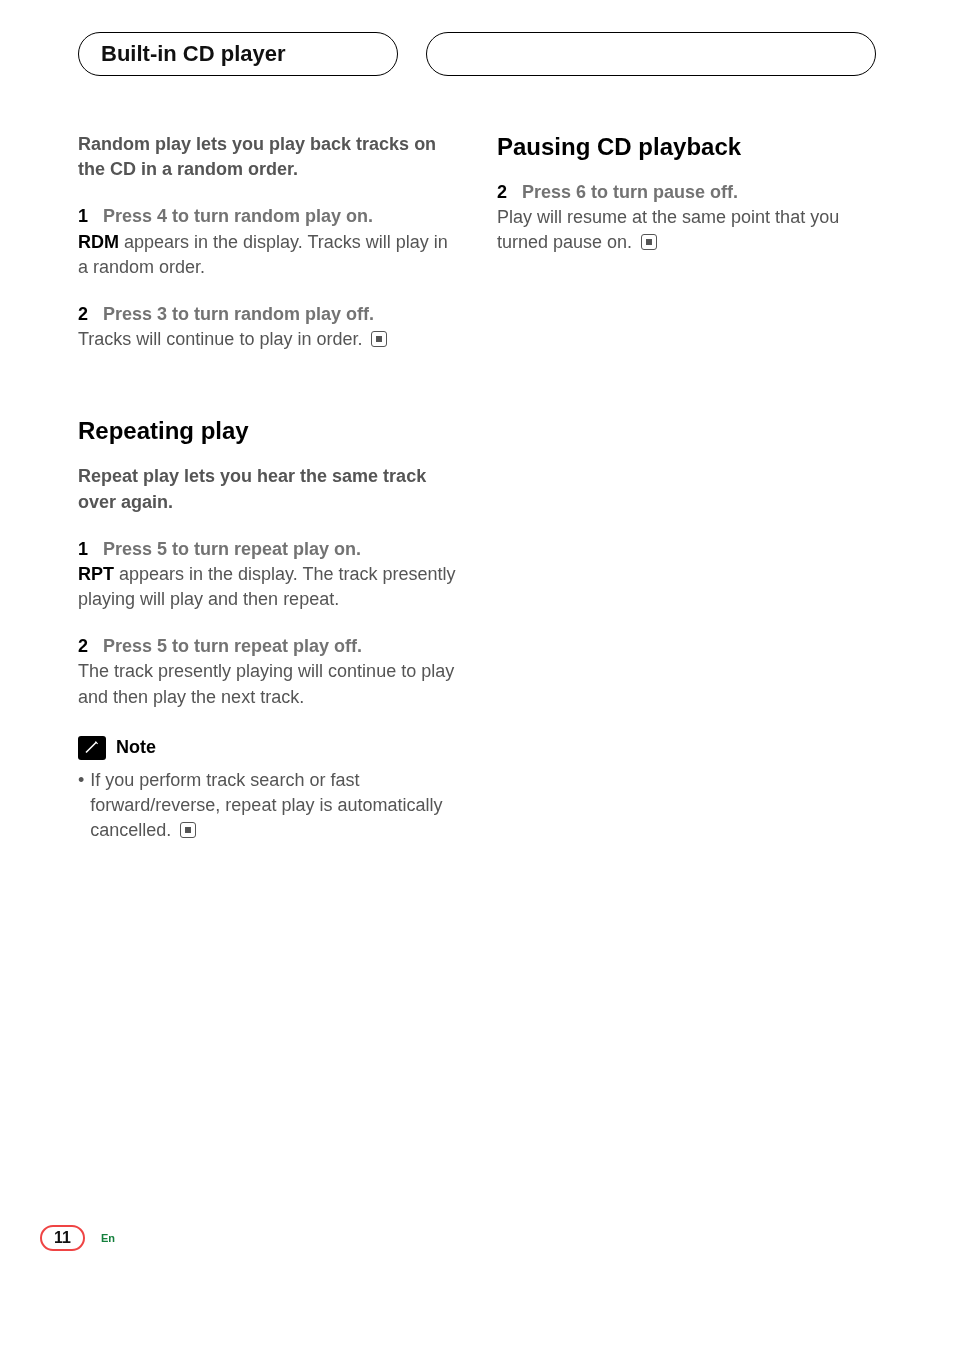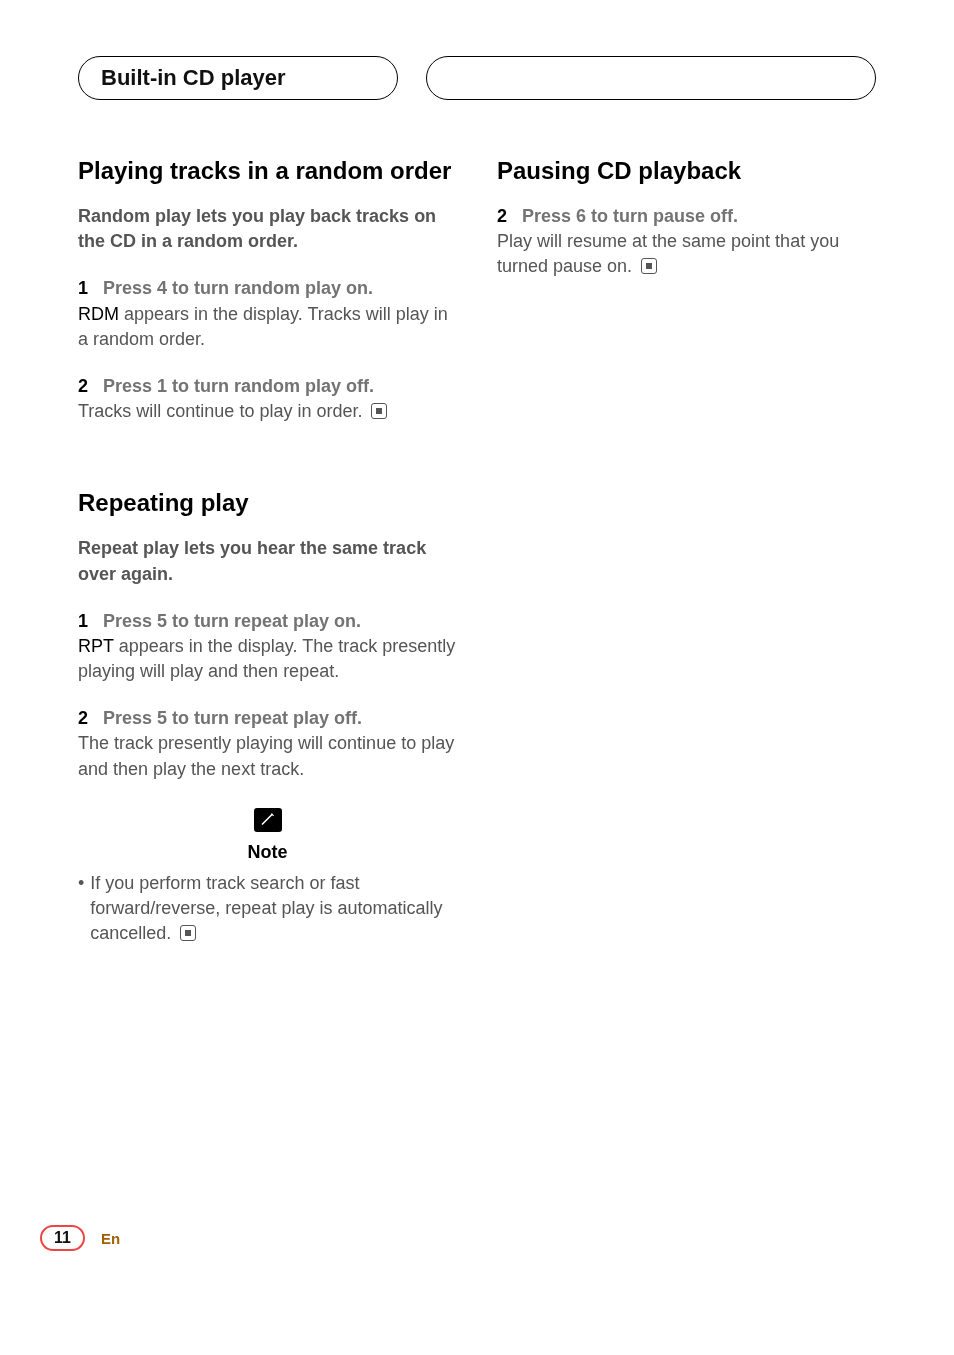--- a/index.html
+++ b/index.html
@@ -1,17 +1,17 @@
 <!DOCTYPE html>
 <html><head>
 <meta charset="utf-8">
 <style>
   * { box-sizing: border-box; margin: 0; padding: 0; }
   html, body { width: 954px; height: 1355px; background: #fff; font-family: Arial, Helvetica, sans-serif; color: #111; }
-  .page { position: relative; width: 954px; height: 1307px; padding: 56px 78px 40px 78px; }
+  .page { position: relative; width: 954px; height: 1307px; padding: 32px 78px 40px 78px; }
 
   
   .tabs { display: flex; gap: 28px; margin-bottom: 56px; }
   .tab {
     position: relative;
     border: 1.5px solid #000;
     border-radius: 22px;
     height: 44px;
     display: flex; align-items: center;
     padding: 0 22px;
@@ -41,40 +41,40 @@
     color: #555;
     line-height: 1.4;
     margin-bottom: 22px;
     font-weight: bold;
   }
 
   .step { margin-bottom: 22px; font-size: 18px; line-height: 1.4; }
   .step .num { font-weight: bold; color: #000; display: inline; }
   .step .title { font-weight: bold; color: #737373; display: inline; }
   .step .desc { color: #555; display: block; }
-  .step .kw { font-weight: normal; color: #000; margin-top: 16px; }
+  .step .kw { font-weight: bold; color: #000; margin-top: 16px; }
 
   .end-icon {
     display: inline-block;
     width: 16px; height: 16px;
     border: 1.5px solid #555;
     border-radius: 3px;
     vertical-align: -2px;
     margin-left: 4px;
     position: relative;
   }
   .end-icon::after {
     content: "";
     position: absolute;
     left: 4px; top: 4px; width: 6px; height: 6px;
     background: #555;
   }
 
   .note-block { margin-top: 26px; }
-  .note-header { display: flex; align-items: center; gap: 10px; margin-bottom: 8px; flex-direction: column; }
+  .note-header { display: flex; align-items: center; gap: 10px; margin-bottom: 8px; }
   .note-icon {
     width: 28px; height: 24px; background: #000; border-radius: 3px;
     display: flex; align-items: center; justify-content: center;
   }
   .note-icon svg { width: 18px; height: 18px; }
   .note-label { font-weight: bold; font-size: 18px; color: #000; }
   .note-item { display: flex; gap: 6px; font-size: 18px; color: #555; line-height: 1.4; }
   .note-item .bullet { flex: 0 0 auto; }
   .note-item .txt { flex: 1; }
 
@@ -84,52 +84,51 @@
     left: 40px; bottom: 56px;
     display: flex; align-items: center; gap: 16px;
   }
   .page-pill {
     border: 2px solid #ef4444;
     border-radius: 14px;
     padding: 2px 12px;
     font-weight: bold;
     font-size: 16px;
   }
-  .lang { font-weight: bold; font-size: 15px; color: #a16207; }
+  .lang { font-weight: bold; font-size: 11px; color: #15803d; }
 </style>
 </head>
 <body>
 
 <div class="page">
 
   <div class="tabs">
     <div class="tab main">
       <span>Built-in CD player</span>
     </div>
     <div class="tab empty"></div>
   </div>
 
   <div class="columns">
 
     <div class="col">
 
-      <h2 class="section">Playing tracks in a random order</h2>
       <p class="lead">Random play lets you play back tracks on the CD in a random order.</p>
 
       <div class="step">
         <span class="num">1</span>&nbsp;&nbsp;
         <span class="title">Press 4 to turn random play on.</span>
         <span class="desc">
           <span class="kw">RDM</span><span> appears in the display. Tracks will play in a random order.</span>
         </span>
       </div>
 
       <div class="step">
         <span class="num">2</span>&nbsp;&nbsp;
-        <span class="title">Press 1 to turn random play off.</span>
+        <span class="title">Press 3 to turn random play off.</span>
         <span class="desc">
           <span>Tracks will continue to play in order.</span>
           <span class="end-icon"></span>
         </span>
       </div>
 
       <h2 class="section later">Repeating play</h2>
       <p class="lead">Repeat play lets you hear the same track over again.</p>
 
       <div class="step">

